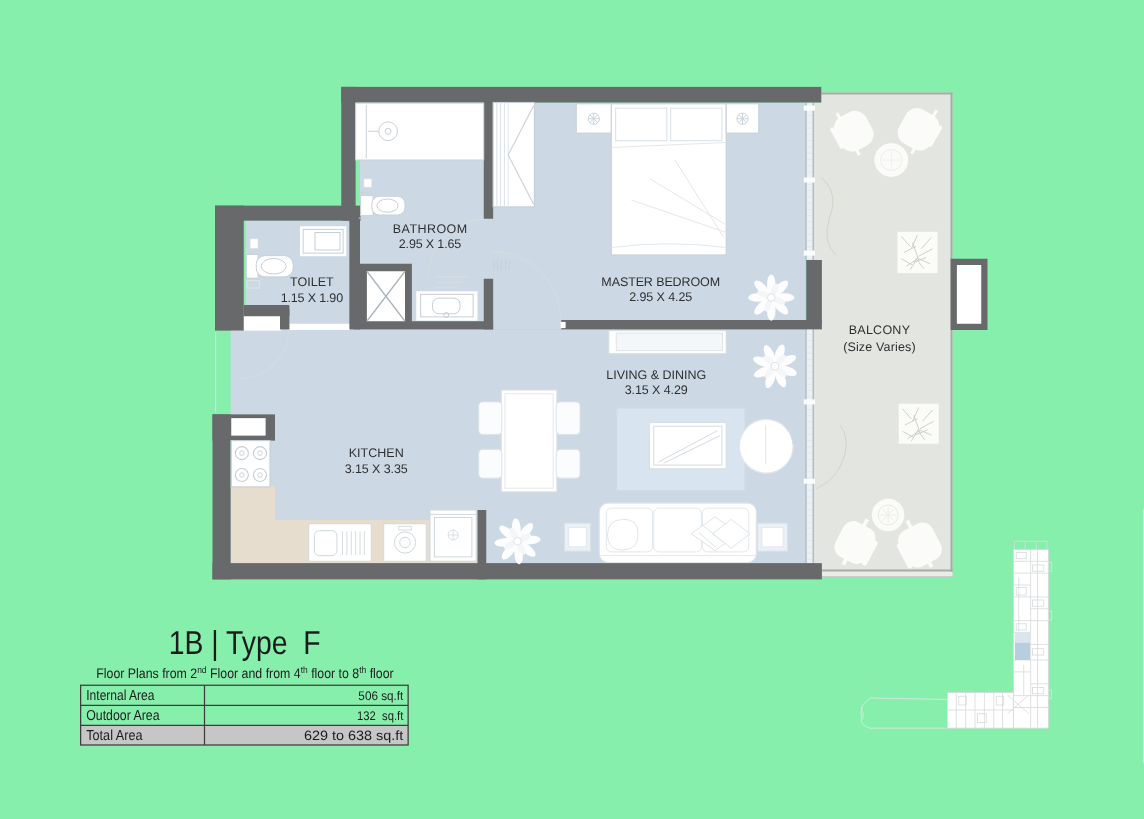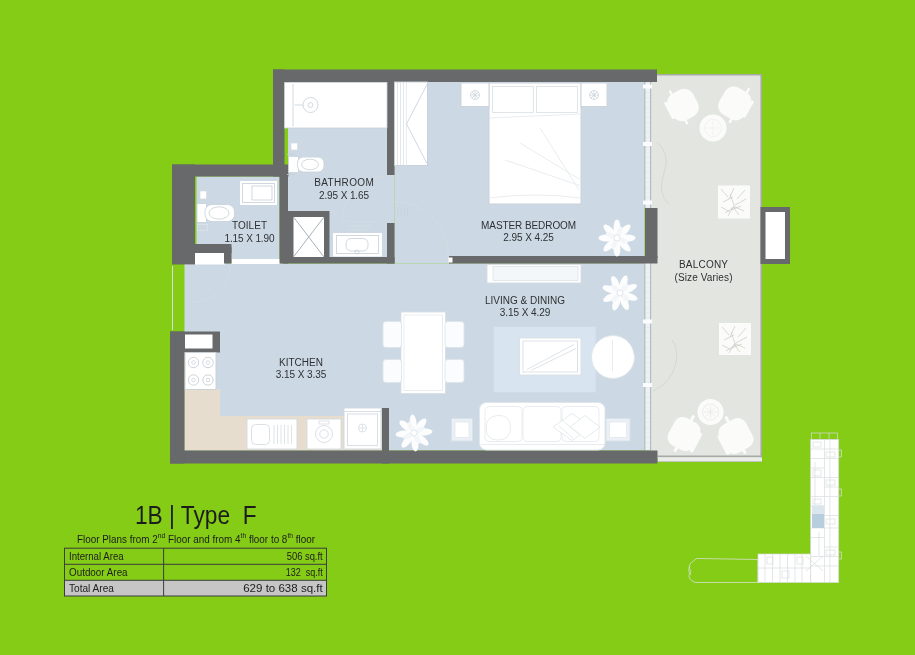--- a/index.html
+++ b/index.html
@@ -1,16 +1,16 @@
 <!DOCTYPE html>
 <html><head>
 <meta charset="utf-8">
 <style>
 html,body{margin:0;padding:0;background:#ffffff;}
-#canvas{position:relative;width:915px;height:655px;background:#84cc16;overflow:hidden;
+#canvas{position:relative;width:915px;height:655px;background:#86efac;overflow:hidden;
   font-family:"Liberation Sans", sans-serif;}
 svg{position:absolute;left:0;top:0;}
 </style>
 </head>
 <body>
 <div id="canvas">
 <svg width="915" height="655" viewBox="0 0 915 655">
 <defs>
 <pattern id="glz" width="7" height="5" patternUnits="userSpaceOnUse">
   <rect width="7" height="5" fill="#ecf1f4"></rect>

